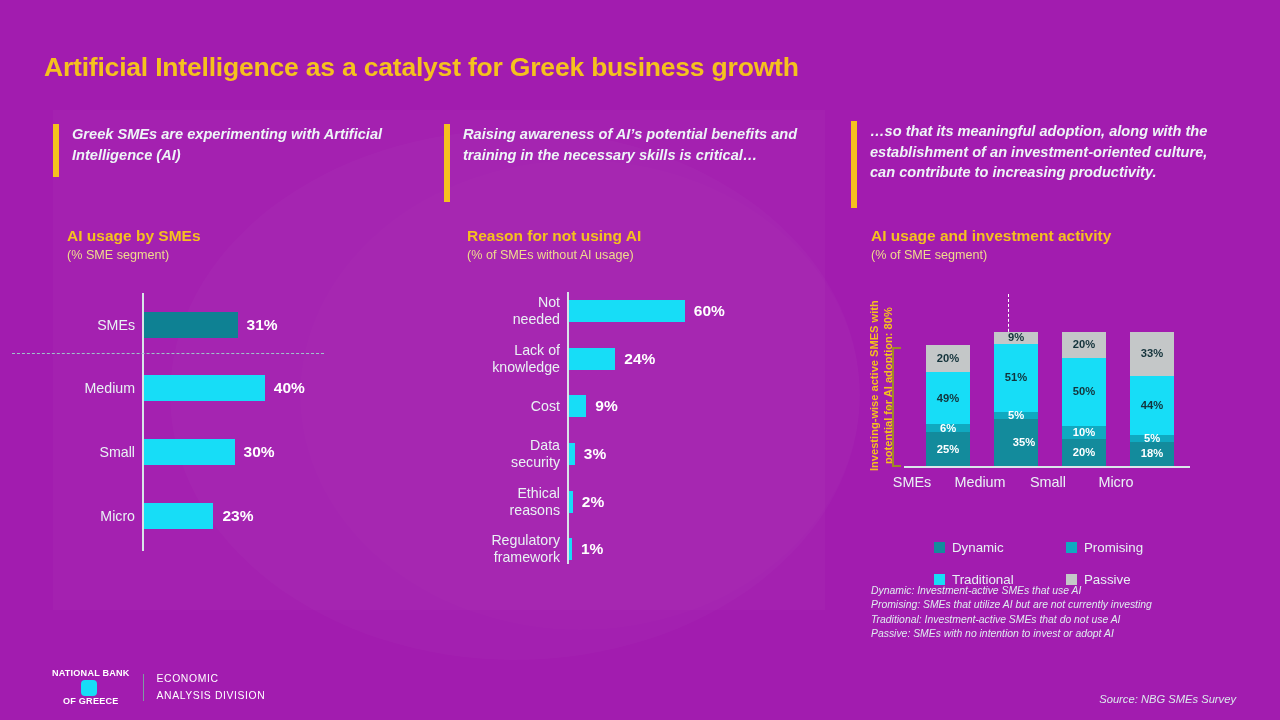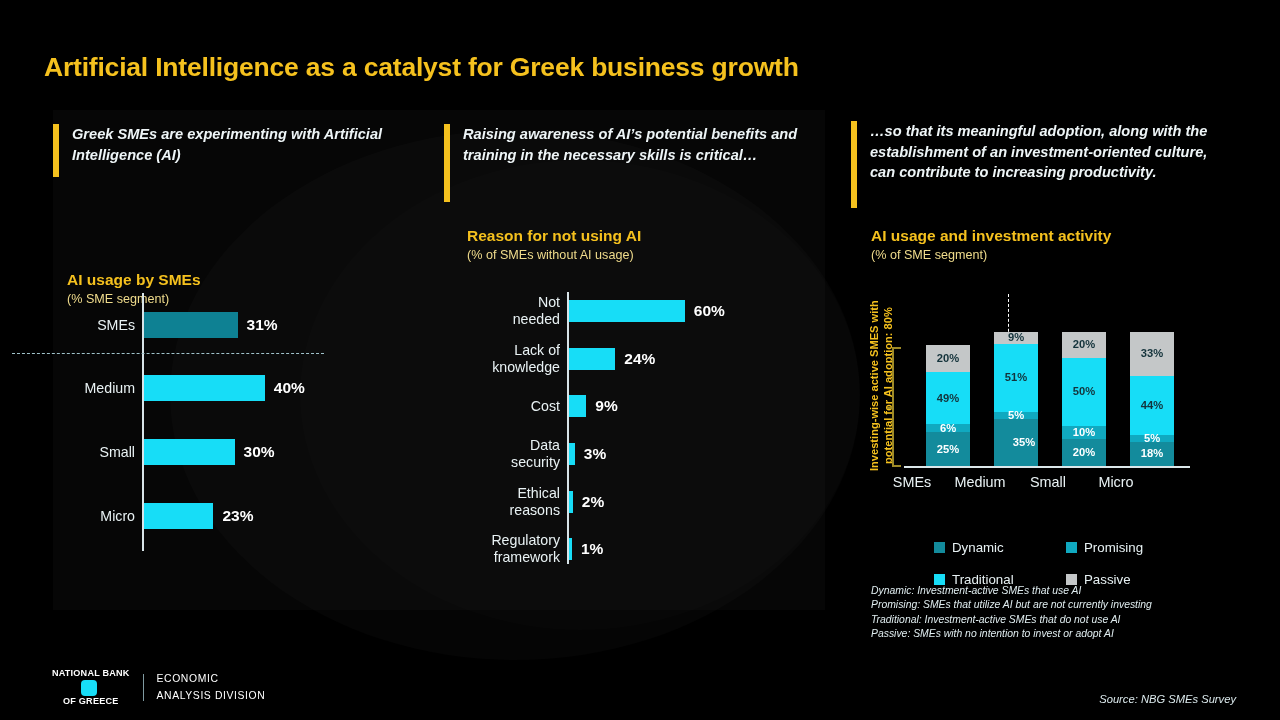--- a/index.html
+++ b/index.html
@@ -5,21 +5,21 @@
   * { box-sizing: border-box; margin: 0; padding: 0; }
   html, body {
     width: 1280px; height: 720px;
     background: #073642;
     font-family: "Liberation Sans", sans-serif;
     overflow: hidden;
   }
   #slide {
     position: relative;
     width: 1280px; height: 720px;
-    background: #000000;
+    background: #a21caf;
     overflow: hidden;
   }
   
   .watermark {
     position: absolute;
     left: 170px; top: 130px;
     width: 690px; height: 530px;
     border-radius: 50%;
     background: rgba(255,255,255,0.018);
     pointer-events: none;
@@ -84,21 +84,21 @@
     font-weight: bold;
     color: #F5C11E;
     line-height: 1.25;
   }
   .chart-sub {
     font-size: 12.6px;
     color: #F0DC8C;
     line-height: 1.3;
     margin-top: 2px;
   }
-  #head-1 { left: 67px; top: 226px; margin-top: 44px; }
+  #head-1 { left: 67px; top: 226px; }
   #head-2 { left: 467px; top: 226px; }
   #head-3 { left: 871px; top: 226px; }
 
   
   .hbar-chart { position: absolute; }
   #chart1 { left: 60px; top: 293px; width: 340px; height: 258px; }
   #chart2 { left: 452px; top: 292px; width: 310px; height: 288px; }
 
   .axis-line {
     position: absolute;

